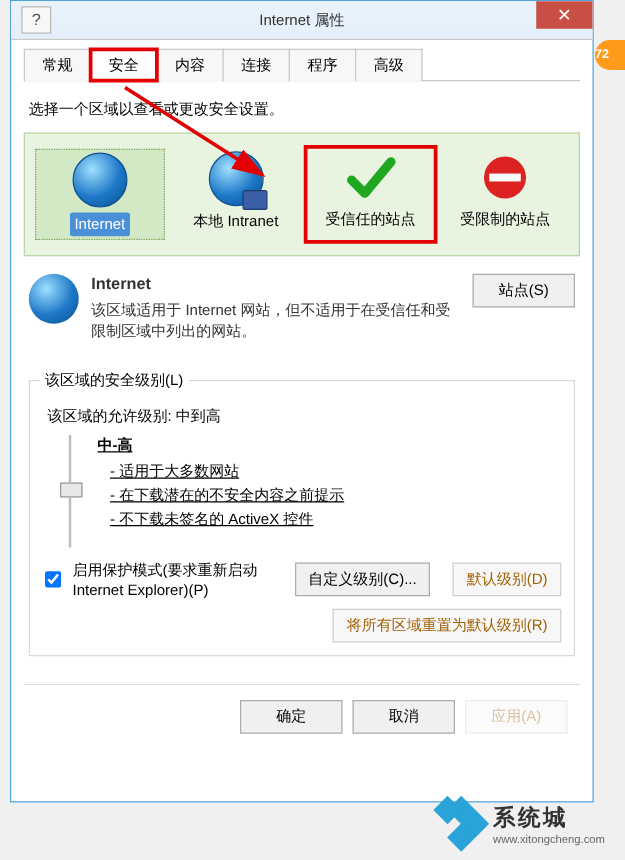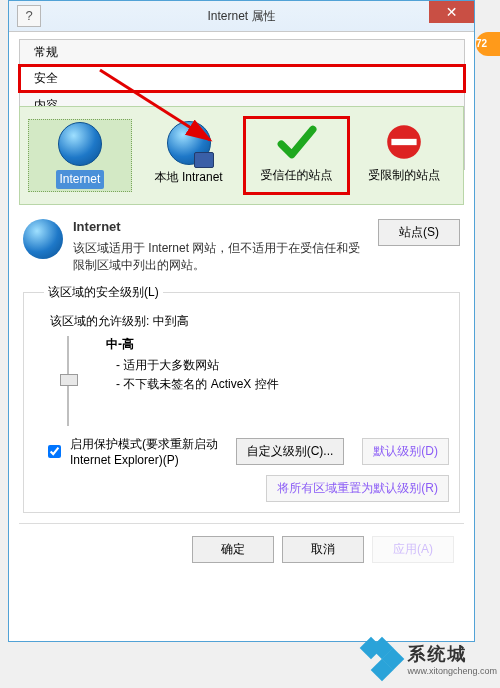--- a/index.html
+++ b/index.html
@@ -55,21 +55,20 @@
     line-height: 22px;
     text-align: center;
   }
   .content {
     padding: 6px 10px 10px 10px;
   }
   .tabs {
     display: flex;
     border-bottom: 1px solid #c9c9c9;
     height: 26px;
-    flex-direction: column;
   }
   .tab {
     padding: 4px 14px;
     border: 1px solid #c9c9c9;
     border-bottom: none;
     background: #f7f7f7;
     margin-right: -1px;
     font-size: 12px;
     cursor: default;
     position: relative;
@@ -162,37 +161,38 @@
   .btn {
     border: 1px solid #adadad;
     background: #f0f0f0;
     padding: 4px 10px;
     font-size: 12px;
     cursor: default;
     min-width: 60px;
     text-align: center;
   }
   .btn.dis {
-    color: #8b5cf6;
+    color: #a16207;
     border-color: #d0d0d0;
     background: #f7f7f7;
   }
   fieldset {
     border: 1px solid #d9d9d9;
-    margin: 10px 4px;
-    padding: 8px 10px 10px 20px;
+    margin: 22px 4px;
+    padding: 8px 10px 10px 8px;
   }
   fieldset legend {
     font-size: 12px;
     padding: 0 4px;
   }
   .slwrap {
     display: flex;
-    gap: 28px;
+    gap: 12px;
     margin-top: 6px;
+    text-decoration: underline;
   }
   .slider {
     width: 20px;
     height: 90px;
     position: relative;
     margin-left: 14px;
   }
   .slider .track {
     position: absolute;
     left: 9px;
@@ -246,21 +246,21 @@
     height: 24px;
     background: #ff9a1a;
     border-radius: 50% 0 0 50%;
     color: #fff;
     font-size: 10px;
     line-height: 24px;
     font-weight: bold;
   }
   .watermark {
     position: absolute;
-    right: 3px;
+    right: 16px;
     bottom: 10px;
     display: flex;
     align-items: center;
     gap: 6px;
     color: #333;
     font-family: "Microsoft YaHei", sans-serif;
   }
   .watermark .logo {
     width: 38px; height: 38px; position: relative;
   }
@@ -278,20 +278,21 @@
     <div class="help">?</div>
     <span>Internet 属性</span>
     <div class="close">✕</div>
   </div>
 
   <div class="content">
     <div class="tabs">
       <div class="tab">常规</div>
       <div class="tab active hl">安全</div>
       <div class="tab">内容</div>
+      <div class="tab">连接</div>
       <div class="tab">程序</div>
       <div class="tab">高级</div>
     </div>
 
     <div class="instr">选择一个区域以查看或更改安全设置。</div>
 
     <div class="zonebox">
       <div class="zone sel">
         <span class="glyph globe"></span>
         <span class="lbl">Internet</span>
@@ -332,20 +333,21 @@
       <legend>该区域的安全级别(L)</legend>
       <div style="margin:4px 0 2px 6px">该区域的允许级别: 中到高</div>
       <div class="slwrap">
         <div class="slider">
           <div class="track"></div>
           <div class="thumb"></div>
         </div>
         <div class="sltxt">
           <div class="lvl">中-高</div>
           <div class="pt">- 适用于大多数网站</div>
+          <div class="pt">- 在下载潜在的不安全内容之前提示</div>
           <div class="pt">- 不下载未签名的 ActiveX 控件</div>
         </div>
       </div>
 
       <div class="chkrow">
         <input type="checkbox" checked="" style="">
         <label style="flex:1">启用保护模式(要求重新启动 Internet Explorer)(P)</label>
         <div style="display:flex;flex-direction:column;gap:6px">
           <div style="display:flex;gap:18px">
             <div class="btn">自定义级别(C)...</div>

